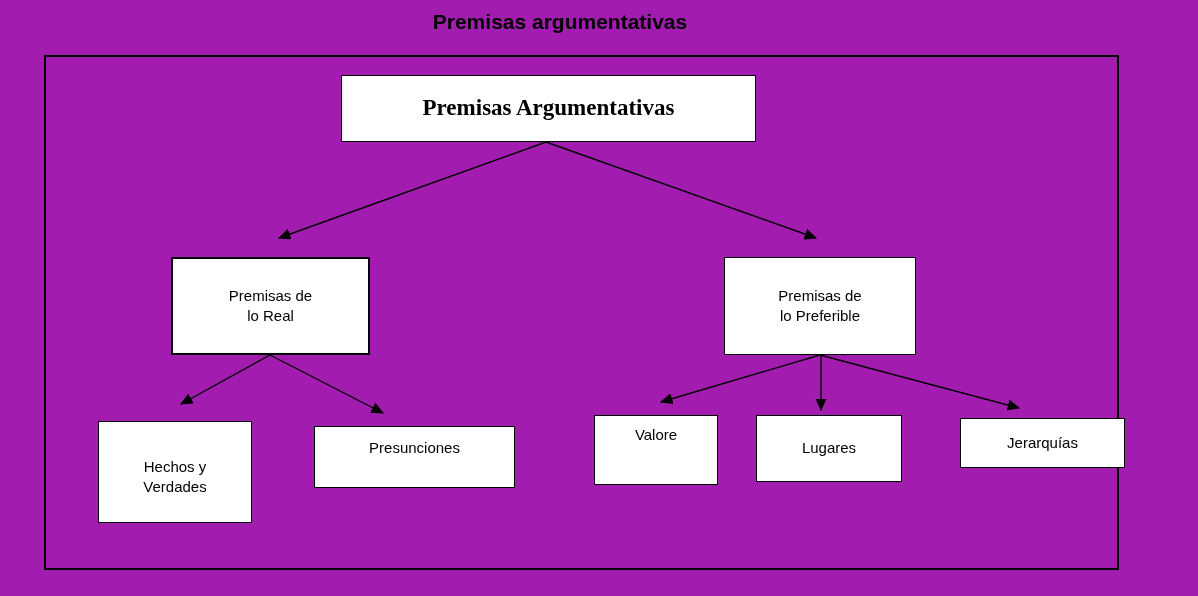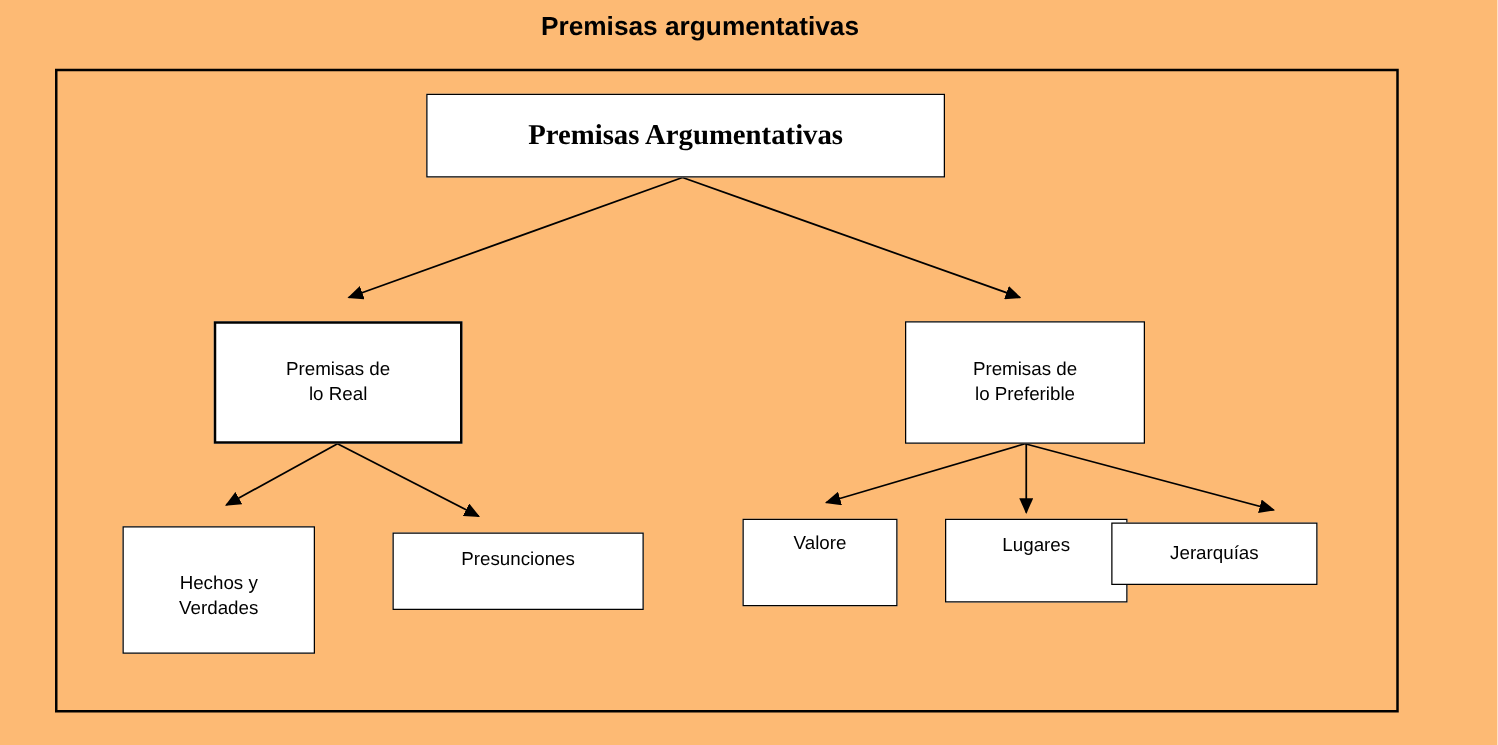--- a/index.html
+++ b/index.html
@@ -10,21 +10,21 @@
   body {
     width: 1198px;
     height: 596px;
     font-family: "Liberation Serif", serif;
     overflow: hidden;
   }
   #canvas {
     position: relative;
     width: 1198px;
     height: 596px;
-    background: #fdba74;
+    background: #a21caf;
   }
   .title {
     position: absolute;
     left: 0;
     top: 10px;
     width: 1120px;
     text-align: center;
     font-family: "Liberation Sans", sans-serif;
     font-weight: bold;
     font-size: 21px;
@@ -124,21 +124,21 @@
   </div>
 
   <div class="node top" style="left:314px; top:426px; width:201px; height:62px; padding-top:11px;">
     <span class="node-label">Presunciones</span>
   </div>
 
   <div class="node top" style="left:594px; top:415px; width:124px; height:70px; ">
     <span class="node-label">Valore</span>
   </div>
 
-  <div class="node top" style="left:756px; top:415px; width:146px; height:67px; padding-top:11px;">
+  <div class="node top" style="left:756px; top:415px; width:146px; height:67px; padding-top:22px;">
     <span class="node-label">Lugares</span>
   </div>
 
-  <div class="node center" style="left:889px; top:418px; width:165px; height:50px;">
+  <div class="node center" style="left:960px; top:418px; width:165px; height:50px;">
     <span class="node-label">Jerarquías</span>
   </div>
 
 </div>
 
 </body></html>

